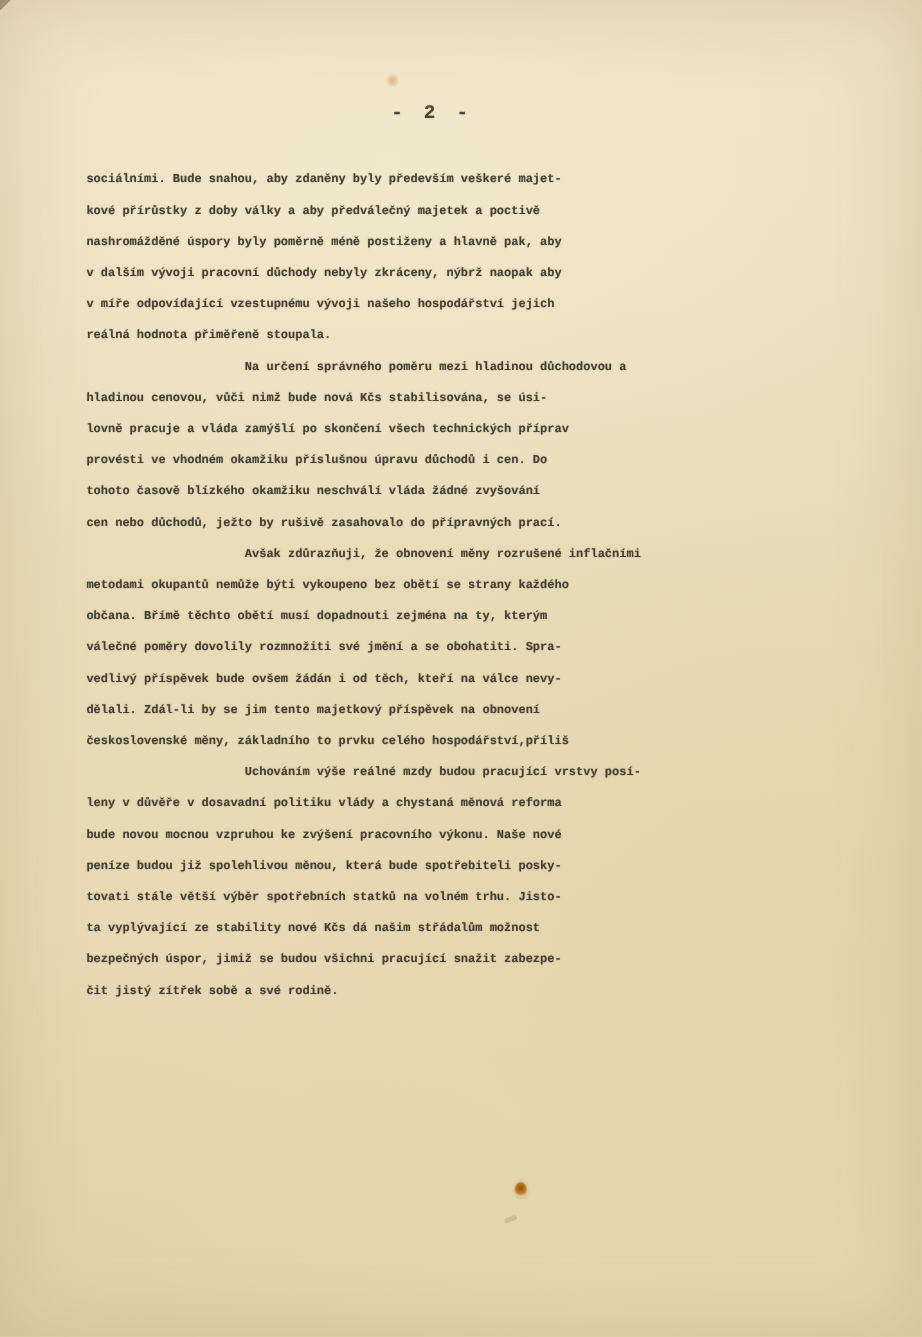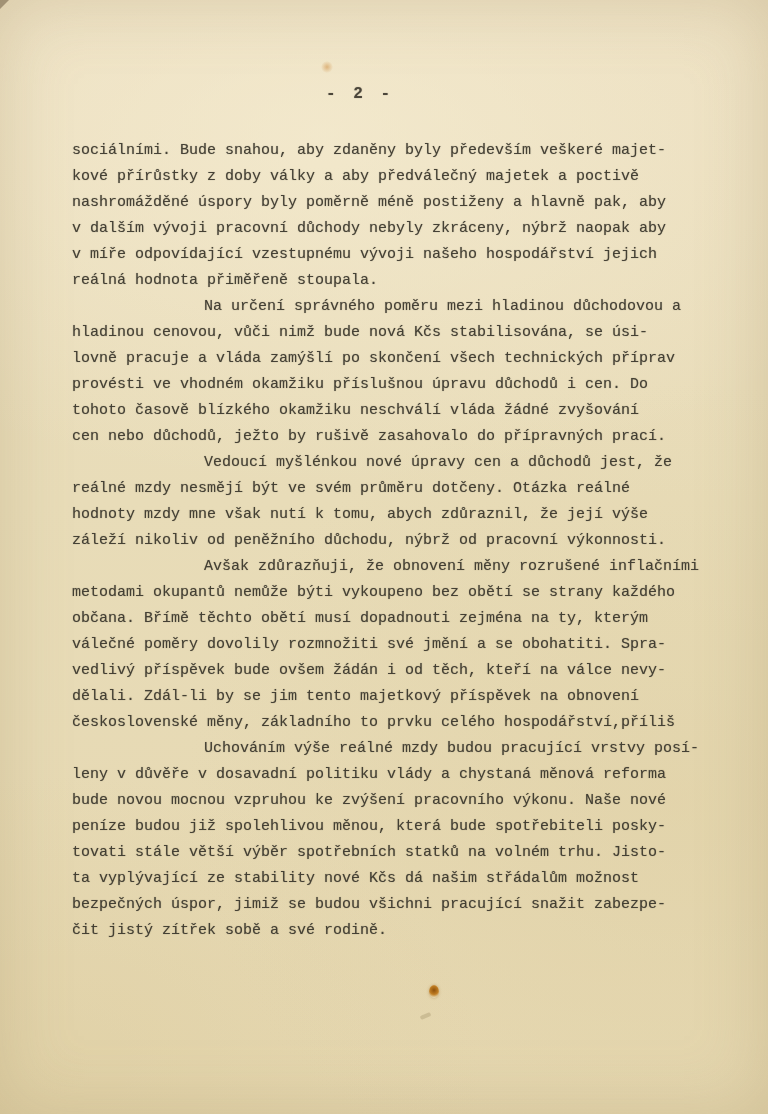--- a/index.html
+++ b/index.html
@@ -31,24 +31,24 @@
     letter-spacing: 4px;
     color: rgba(58,54,44,0.82);
     font-weight: bold;
     text-shadow: 0 0 1px rgba(58,54,44,0.55);
   }
   .body-text {
     position: absolute;
     left: 72px;
     top: 138px;
     width: 660px;
-    font-size: 15px;
+    font-size: 10px;
     line-height: 26px;
     color: rgba(56,52,42,0.88);
-    font-weight: normal;
+    font-weight: bold;
     text-shadow: 0 0 1px rgba(56,52,42,0.5);
   }
   .para { white-space: pre; margin: 0; }
   .para.indent { text-indent: 132px; }
   .corner-notch {
     position: absolute;
     top: 0; left: 0;
     width: 0; height: 0;
     border-top: 9px solid rgba(62,46,20,0.38);
     border-right: 9px solid transparent;
@@ -92,24 +92,20 @@
 nashromážděné úspory byly poměrně méně postiženy a hlavně pak, aby
 v dalším vývoji pracovní důchody nebyly zkráceny, nýbrž naopak aby
 v míře odpovídající vzestupnému vývoji našeho hospodářství jejich
 reálná hodnota přiměřeně stoupala.</div>
       <div class="para indent">Na určení správného poměru mezi hladinou důchodovou a
 hladinou cenovou, vůči nimž bude nová Kčs stabilisována, se úsi-
 lovně pracuje a vláda zamýšlí po skončení všech technických příprav
 provésti ve vhodném okamžiku příslušnou úpravu důchodů i cen. Do
 tohoto časově blízkého okamžiku neschválí vláda žádné zvyšování
 cen nebo důchodů, ježto by rušivě zasahovalo do přípravných prací.</div>
-      <div class="para indent">Vedoucí myšlénkou nové úpravy cen a důchodů jest, že
-reálné mzdy nesmějí být ve svém průměru dotčeny. Otázka reálné
-hodnoty mzdy mne však nutí k tomu, abych zdůraznil, že její výše
-záleží nikoliv od peněžního důchodu, nýbrž od pracovní výkonnosti.</div>
       <div class="para indent">Avšak zdůrazňuji, že obnovení měny rozrušené inflačními
 metodami okupantů nemůže býti vykoupeno bez obětí se strany každého
 občana. Břímě těchto obětí musí dopadnouti zejména na ty, kterým
 válečné poměry dovolily rozmnožiti své jmění a se obohatiti. Spra-
 vedlivý příspěvek bude ovšem žádán i od těch, kteří na válce nevy-
 dělali. Zdál-li by se jim tento majetkový příspěvek na obnovení
 československé měny, základního to prvku celého hospodářství,příliš</div>
       <div class="para indent">Uchováním výše reálné mzdy budou pracující vrstvy posí-
 leny v důvěře v dosavadní politiku vlády a chystaná měnová reforma
 bude novou mocnou vzpruhou ke zvýšení pracovního výkonu. Naše nové

